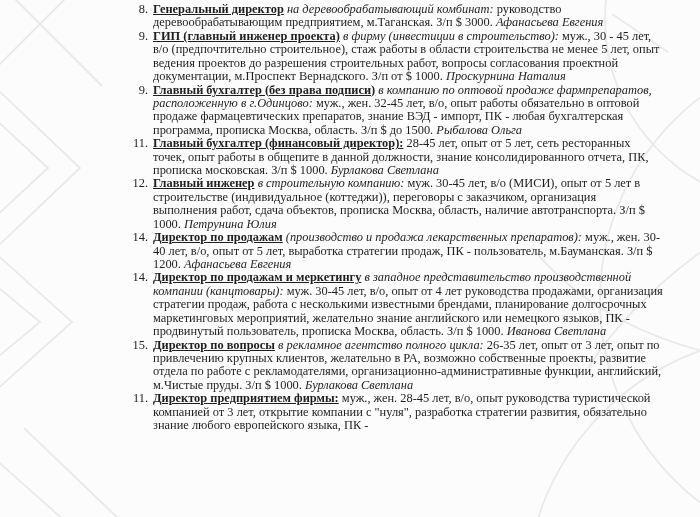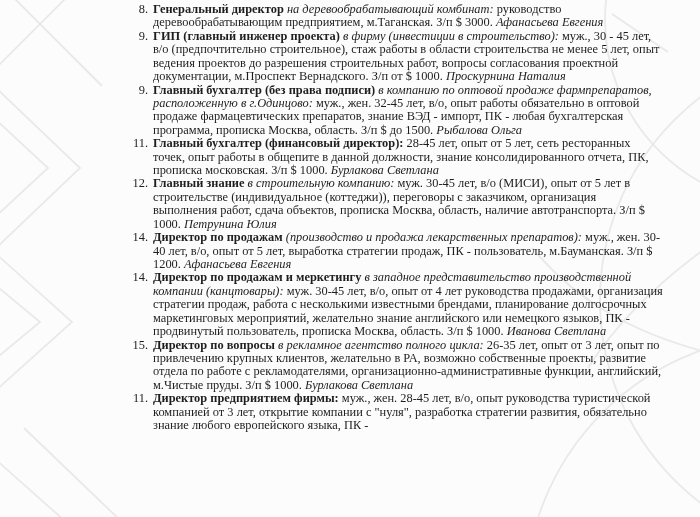--- a/index.html
+++ b/index.html
@@ -22,21 +22,21 @@
     left: 126px;
     top: 3px;
     width: 537px;
     font-size: 12.4px;
     line-height: 13.42px;
     text-align: left;
   }
   .item { display: flex; align-items: flex-start; }
   .num  { flex: 0 0 22px; text-align: right; padding-right: 5px; }
   .text { flex: 1 1 auto; }
-  .b { font-weight: bold; }
+  .b { font-weight: bold; text-decoration: underline; }
   .i { font-style: italic; }
 </style>
 </head>
 <body>
 
 <div class="page">
 
   <svg class="watermark" width="700" height="517" viewBox="0 0 700 517" xmlns="http://www.w3.org/2000/svg">
     <g fill="none" stroke="#e9e9e9" stroke-width="1.8">
       <path d="M70,-6 L-6,70"></path>
@@ -94,21 +94,21 @@
         <span class="b">Главный бухгалтер (финансовый директор):</span>
         <span class="i"></span>
         <span>28-45 лет, опыт от 5 лет, сеть ресторанных точек, опыт работы в общепите в данной должности, знание консолидированного отчета, ПК, прописка московская. З/п $ 1000.</span>
         <span class="i">Бурлакова Светлана</span>
       </div>
     </div>
 
     <div class="item">
       <div class="num">12.</div>
       <div class="text">
-        <span class="b">Главный знание</span>
+        <span class="b">Главный инженер</span>
         <span class="i">в строительную компанию:</span>
         <span>муж. 30-45 лет, в/о (МИСИ), опыт от 5 лет в строительстве (индивидуальное (коттеджи)), переговоры с заказчиком, организация выполнения работ, сдача объектов, прописка Москва, область, наличие автотранспорта. З/п $ 1000.</span>
         <span class="i">Петрунина Юлия</span>
       </div>
     </div>
 
     <div class="item">
       <div class="num">14.</div>
       <div class="text">
         <span class="b">Директор по продажам</span>

